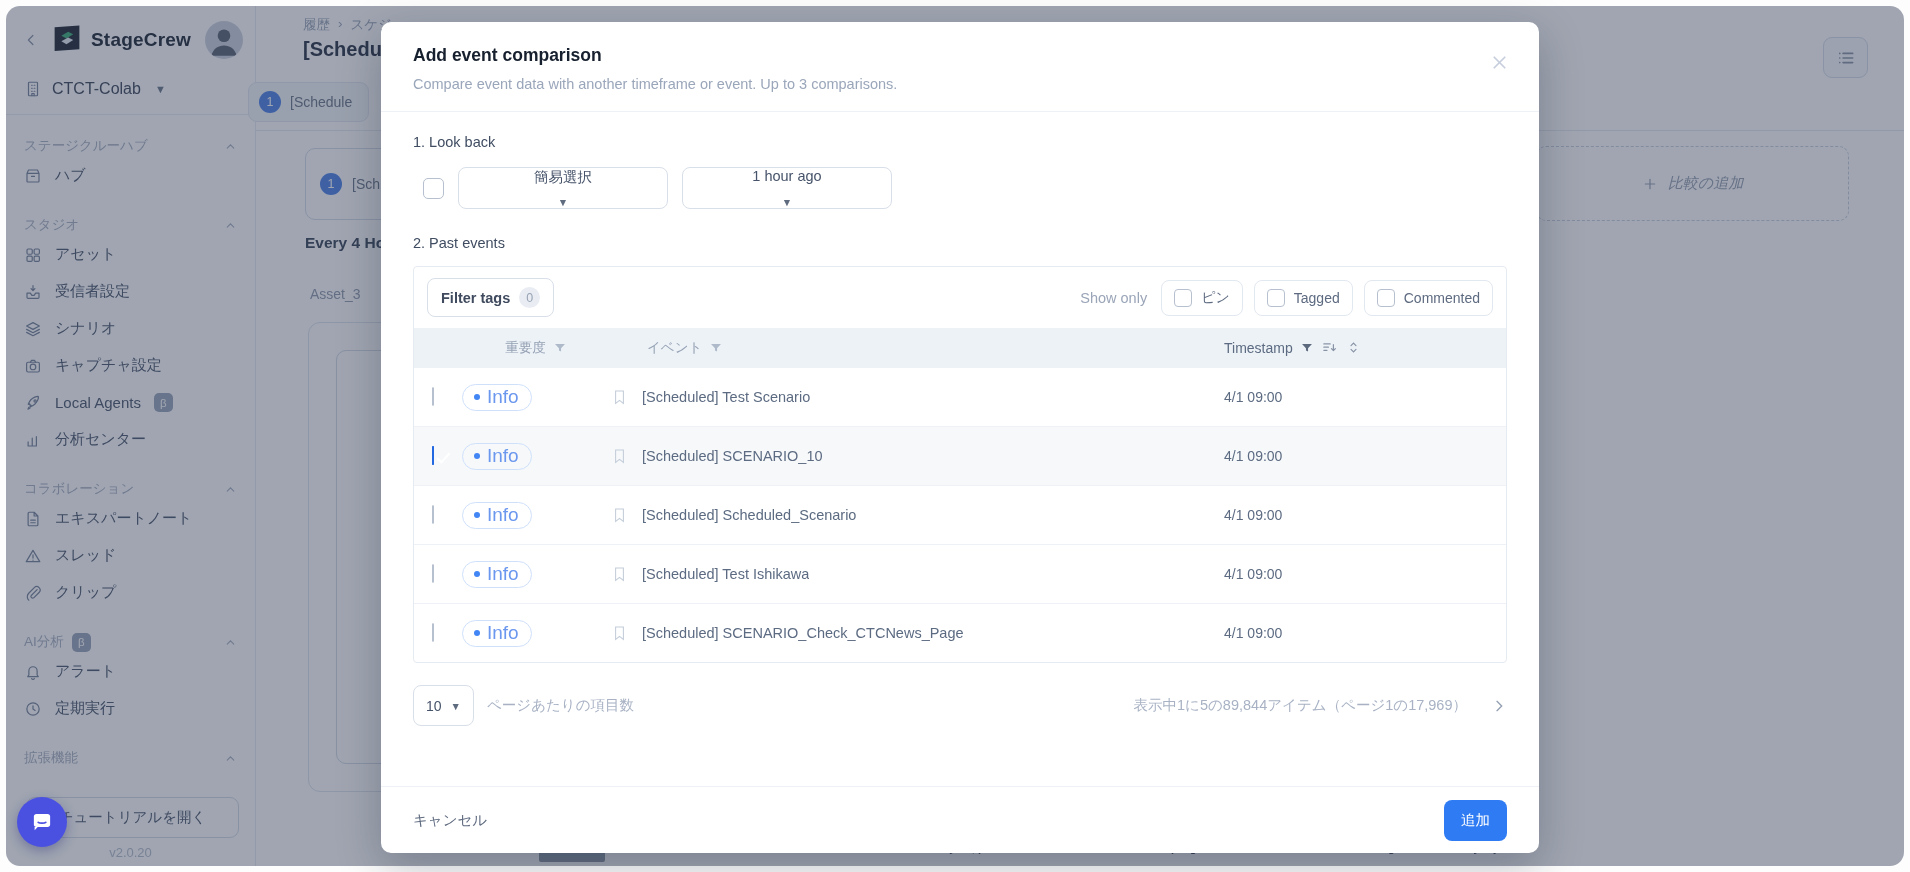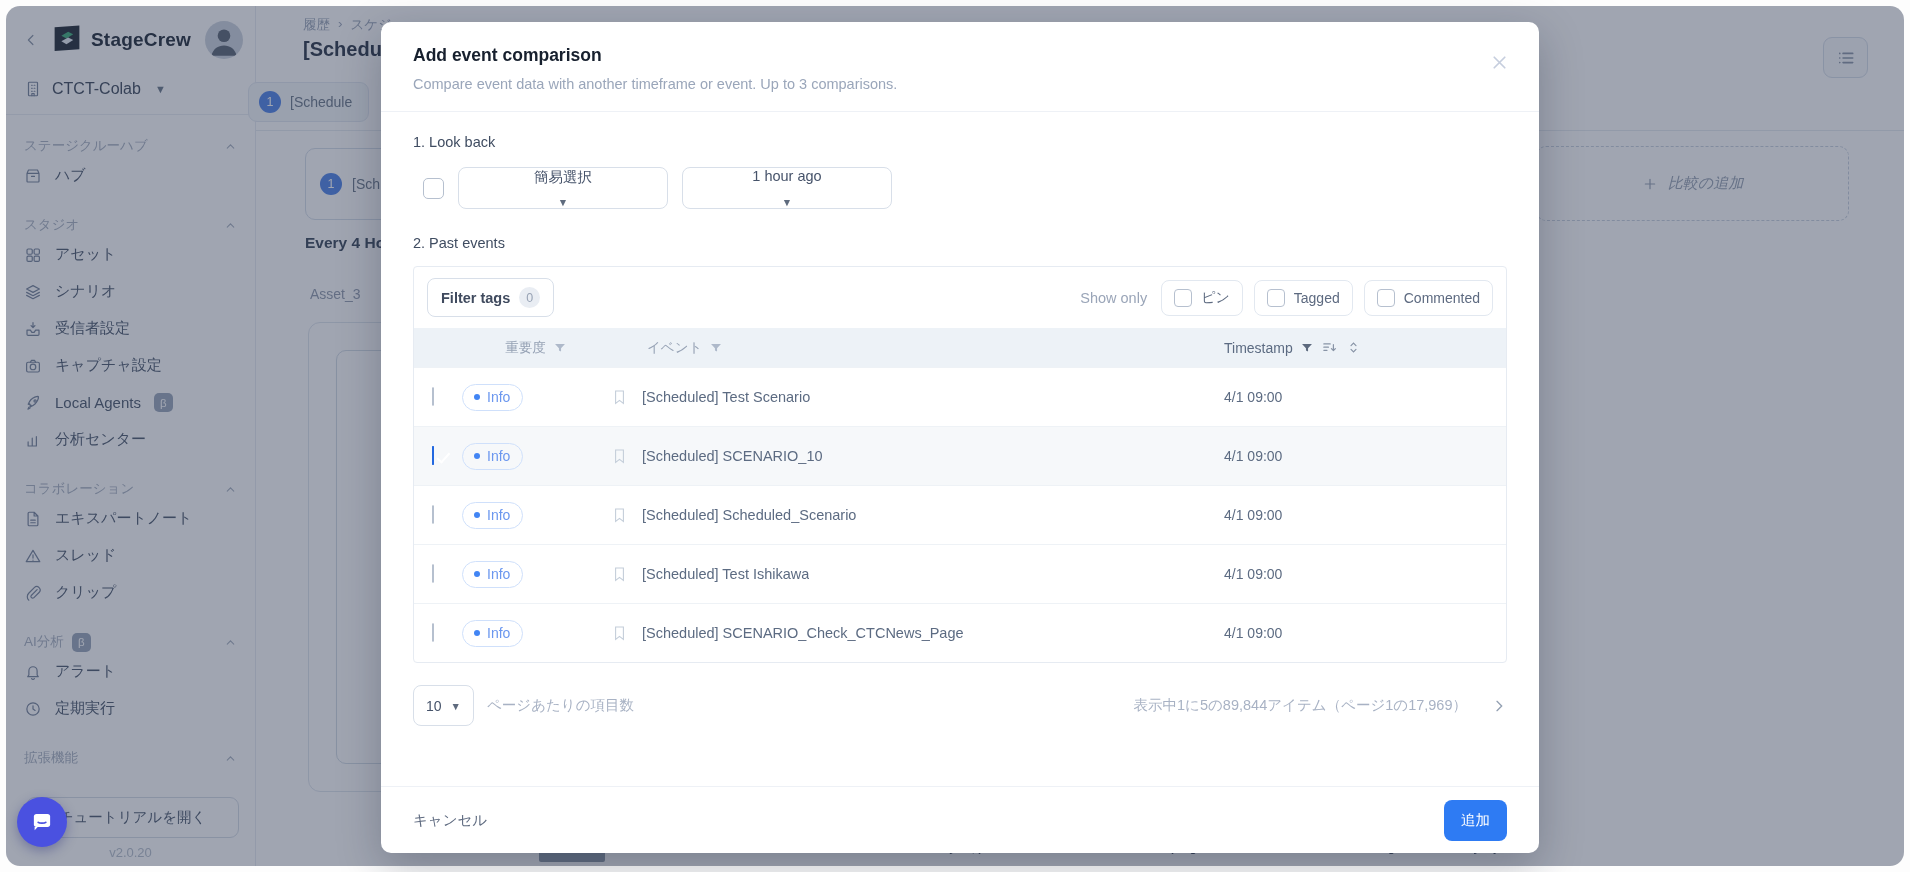--- a/index.html
+++ b/index.html
@@ -109,21 +109,21 @@
             color:#95a1b4; font-size:13.5px; padding-left:18px; }
   .t-row  { display:flex; align-items:center; height:59px; border-top:1px solid #eef2f6; padding-left:18px; }
   .t-row.checked { background:#f6f8fa; }
   .c-check { width:21px; flex:none; }
   .c-sev { width:150px; margin-left:8px; display:flex; align-items:center; flex:none; }
   .t-head .c-sev { justify-content:center; gap:7px; }
   .c-event { flex:1; display:flex; align-items:center; gap:14px; min-width:0; }
   .t-head .c-event { padding-left:36px; gap:7px; }
   .c-ts { width:282px; flex:none; font-size:14px; color:#5c6b82; display:flex; align-items:center; gap:7px; }
   .pill { display:inline-flex; align-items:center; gap:7px; height:27px; padding:0 12px 0 11px;
-          border:1px solid #cfe0fb; border-radius:14px; color:#6b97ef; font-size:14px; margin-left:1px; }
+          border:1px solid #cfe0fb; border-radius:14px; color:#6b97ef; font-size:19px; margin-left:1px; }
   .pill .dot { width:6px; height:6px; border-radius:50%; background:#4285f4; }
   .evtext { font-size:14.5px; color:#5c6b82; white-space:nowrap; overflow:hidden; }
   .bmark { width:17px; height:20px; stroke:#c3cdd9; stroke-width:1.5; fill:none; flex:none; }
   .funnel { width:14px; height:14px; fill:#aeb9ca; }
   .funnel.dark { fill:#5d6a7e; }
   .sorticon { width:17px; height:17px; stroke:#8894a6; stroke-width:1.7; fill:none; stroke-linecap:round; }
   .pag { display:flex; align-items:center; justify-content:space-between; margin-top:22px; }
   .pag-l { display:flex; align-items:center; }
   .pgsel { height:41px; border:1px solid #d8dfe9; border-radius:8px; display:flex; align-items:center;
            gap:9px; padding:0 12px; color:#46536a; font-size:14px; background:#fff; }
@@ -201,29 +201,29 @@
       <svg class="icon" viewBox="0 0 24 24">
           <rect x="4" y="4" width="7" height="7" rx="1.6"></rect>
           <rect x="13.5" y="4" width="7" height="7" rx="1.6"></rect>
           <rect x="4" y="13.5" width="7" height="7" rx="1.6"></rect>
           <rect x="13.5" y="13.5" width="7" height="7" rx="1.6"></rect>
         </svg>
       <span>アセット</span>
     </div>
     <div class="sb-item">
       <svg class="icon" viewBox="0 0 24 24">
+          <path d="M12 3.5V10m0 0l-2.6-2.6M12 10l2.6-2.6 M4 13.5h4.5l2 3h3l2-3H20 M4 13.5V19a1.5 1.5 0 001.5 1.5h13A1.5 1.5 0 0020 19v-5.5"></path>
+        </svg>
+      <span>受信者設定</span>
+    </div>
+    <div class="sb-item">
+      <svg class="icon" viewBox="0 0 24 24">
           <path d="M12 3.5L3.5 8l8.5 4.5L20.5 8z M3.5 12.5L12 17l8.5-4.5 M3.5 16.5L12 21l8.5-4.5"></path>
         </svg>
       <span>シナリオ</span>
-    </div>
-    <div class="sb-item">
-      <svg class="icon" viewBox="0 0 24 24">
-          <path d="M12 3.5V10m0 0l-2.6-2.6M12 10l2.6-2.6 M4 13.5h4.5l2 3h3l2-3H20 M4 13.5V19a1.5 1.5 0 001.5 1.5h13A1.5 1.5 0 0020 19v-5.5"></path>
-        </svg>
-      <span>受信者設定</span>
     </div>
     <div class="sb-item">
       <svg class="icon" viewBox="0 0 24 24">
           <rect x="3.5" y="7" width="17" height="13" rx="2"></rect>
           <circle cx="12" cy="13.3" r="3.7"></circle>
           <path d="M8.5 7L10 4.5h4L15.5 7"></path>
         </svg>
       <span>キャプチャ設定</span>
     </div>
     <div class="sb-item">

